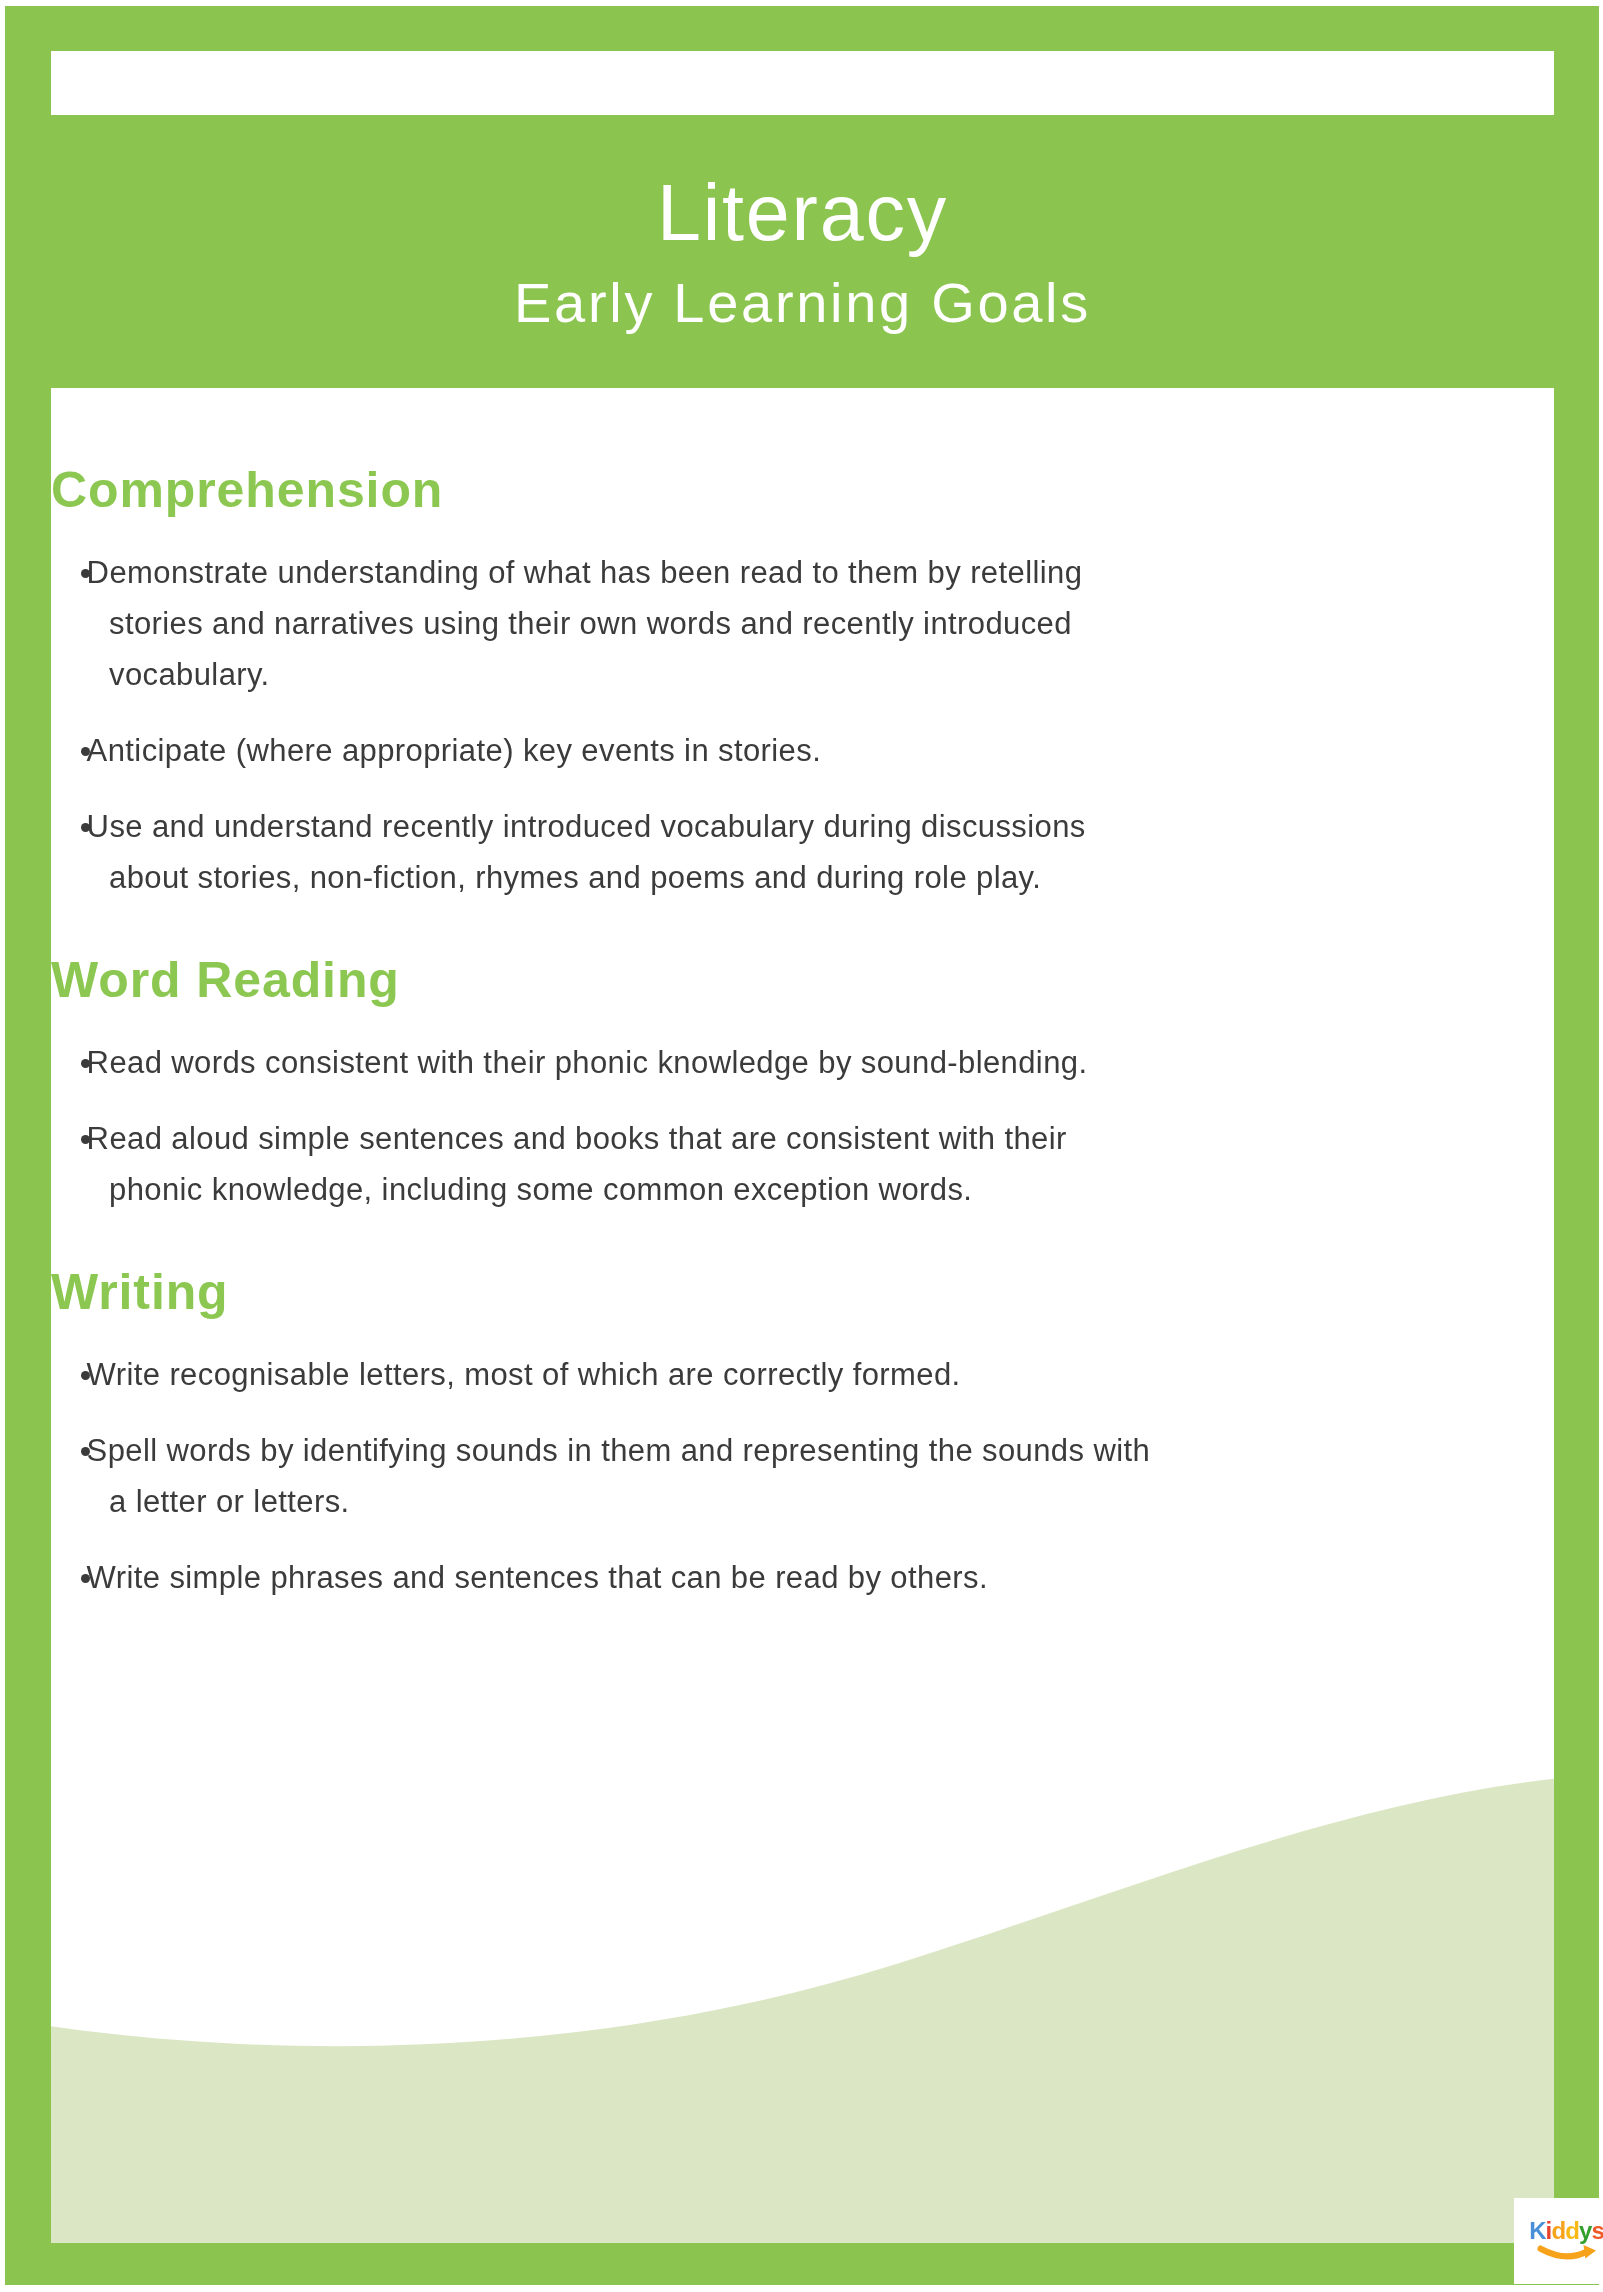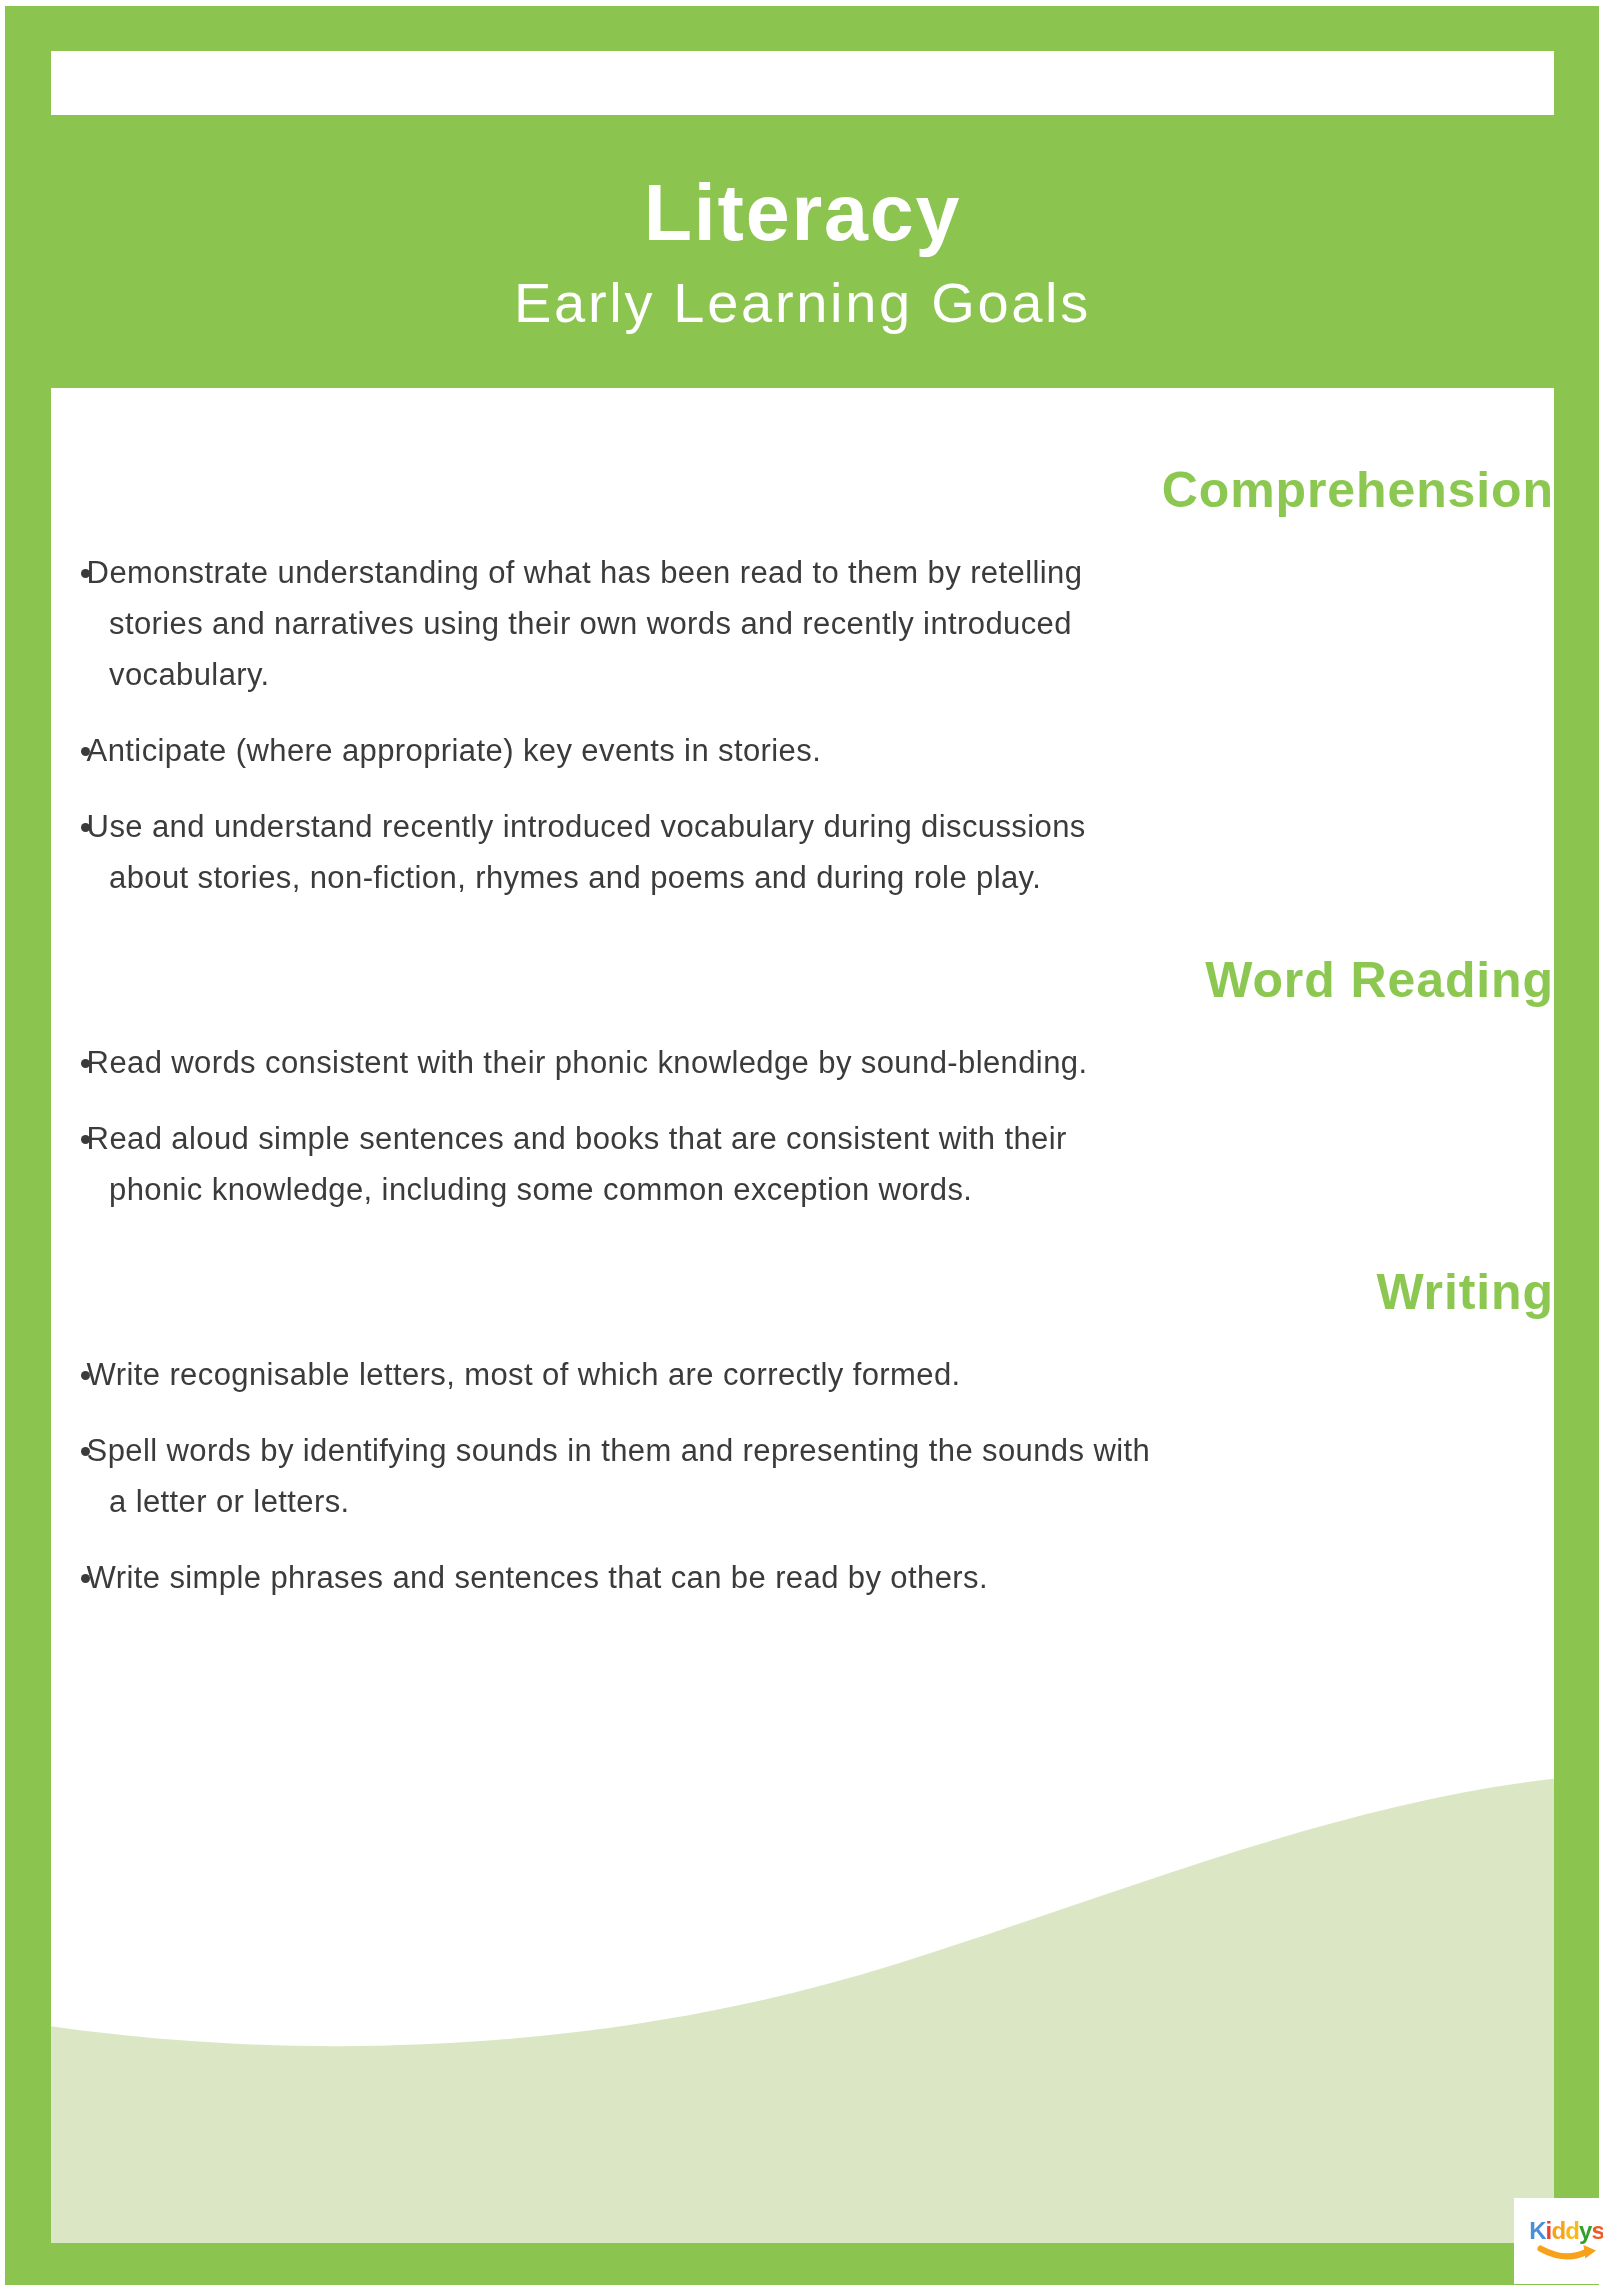--- a/index.html
+++ b/index.html
@@ -25,34 +25,34 @@
   .top-strip{
     position:absolute;left:51px;top:51px;width:1503px;height:64px;
     background:var(--bg);
   }
   .header-band{
     position:absolute;left:51px;top:115px;width:1503px;height:273px;
     display:flex;flex-direction:column;align-items:center;justify-content:center;
     gap:23px;color:#fff;text-align:center;
   }
   .poster-title{
-    font-size:79px;font-weight:bold;letter-spacing:1.8px;line-height:1;
+    font-size:79px;font-weight:normal;letter-spacing:1.8px;line-height:1;
   }
   .poster-subtitle{
     font-size:56px;font-weight:normal;letter-spacing:2.7px;line-height:1;
   }
   .content{
     position:absolute;left:51px;top:388px;width:1503px;height:1855px;
     background:var(--bg);
     padding-top:25px;
   }
   .section-heading{
     font-size:50px;font-weight:bold;letter-spacing:0.9px;
     color:var(--heading-green);
-    text-align:right;
+    text-align:left;
     margin:52px 0 32px 0;
     line-height:1;
   }
   .goal-list{list-style:none;}
   .goal-item{
     position:relative;
     padding-left:58px;
     padding-right:54px;
     text-indent:-22.4px;
     white-space:pre-line;

